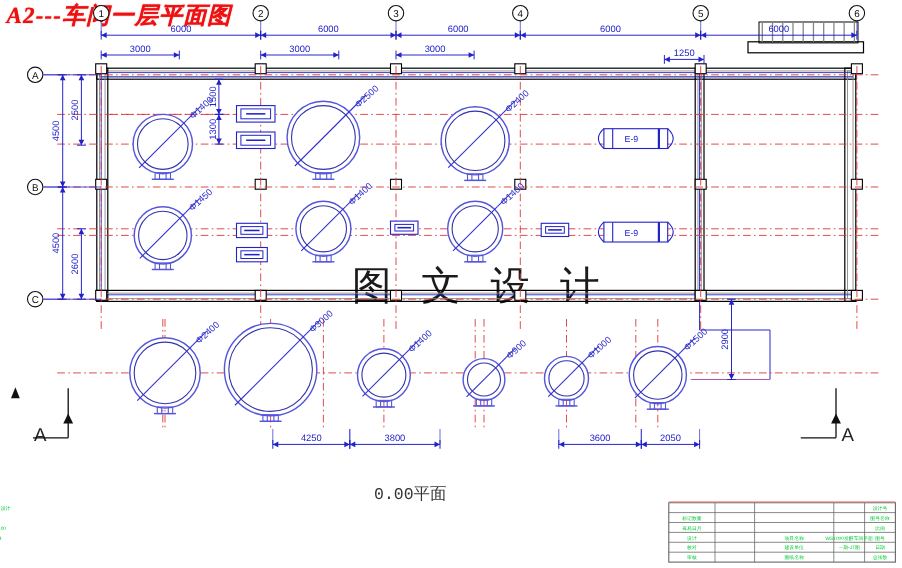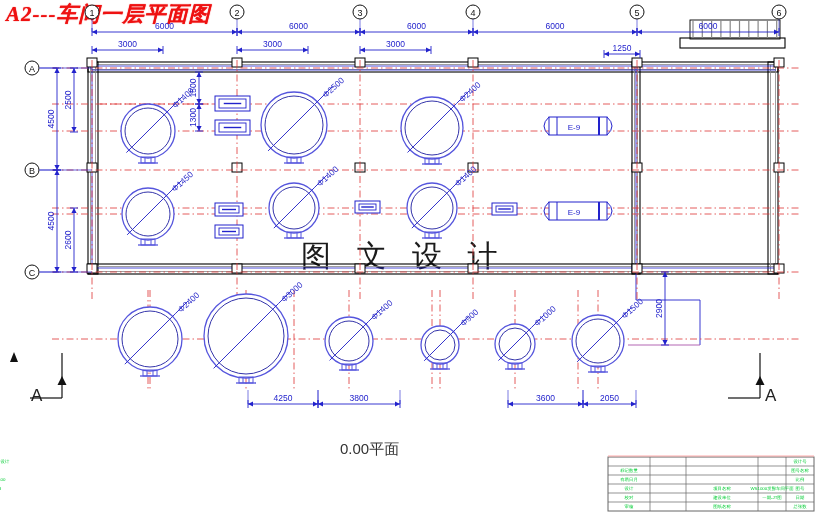--- a/index.html
+++ b/index.html
@@ -7,27 +7,27 @@
   #stage{position:relative;width:820px;height:516px;background:#ffffff;}
   #stage svg{position:absolute;left:0;top:0;}
   .title-cn{
     position:absolute;left:6px;top:0px;
     font-family:"Liberation Serif",serif;
     font-size:21px;font-weight:bold;font-style:italic;
     color:#ee1111;letter-spacing:1px;white-space:nowrap;
     text-shadow:0 0 1px #ee1111;
   }
   .watermark{
-    position:absolute;left:301px;top:236px;
+    position:absolute;left:320px;top:236px;
     font-family:"Liberation Serif",serif;
-    font-size:30px;color:#1b1b1b;letter-spacing:9px;white-space:nowrap;
+    font-size:36px;color:#1b1b1b;letter-spacing:9px;white-space:nowrap;
   }
   .caption{
     position:absolute;left:340px;top:440px;
-    font-family:Liberation Sans, sans-serif;
+    font-family:Liberation Mono, monospace;
     font-size:15px;color:#333333;white-space:nowrap;
   }
   .sec-letter{
     position:absolute;font-family:"Liberation Sans",sans-serif;
     font-size:17px;color:#222222;
   }
   #sec-a-left{left:31px;top:386px;}
   #sec-a-right{left:765px;top:386px;}
 </style>
 </head>

